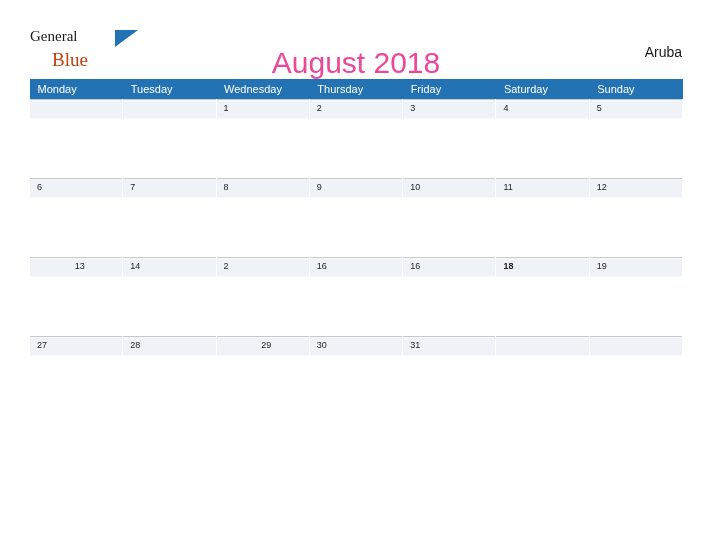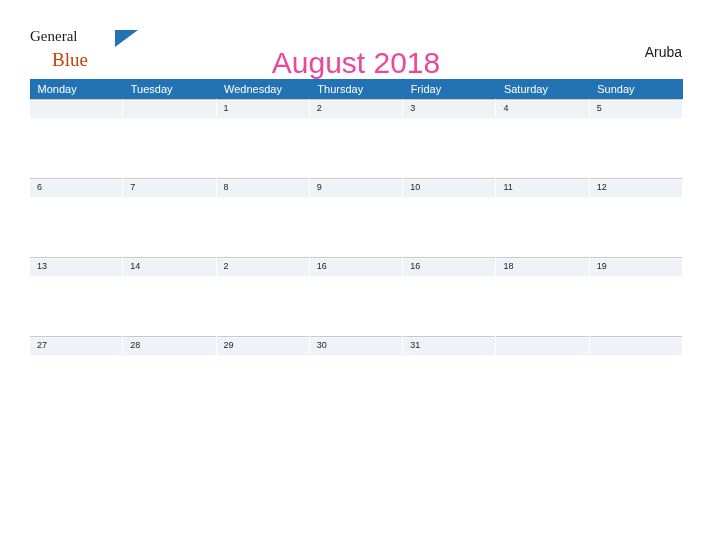--- a/index.html
+++ b/index.html
@@ -196,50 +196,50 @@
               <span class="daynum">10</span>
             </td>
           <td class="shaded" style="background: linear-gradient(rgb(239, 243, 248) 18px, rgb(255, 255, 255) 18px);">
               <span class="daynum">11</span>
             </td>
           <td class="shaded" style="background: linear-gradient(rgb(239, 243, 248) 18px, rgb(255, 255, 255) 18px);">
               <span class="daynum">12</span>
             </td>
         </tr>
         <tr class="week">
-          <td class="shaded" style="background: linear-gradient(rgb(239, 243, 248) 18px, rgb(255, 255, 255) 18px);">
+          <td class="shaded" style="background: linear-gradient(rgb(239, 243, 248) 18px, rgb(255, 255, 255) 18px); text-align: center;">
               <span class="daynum">13</span>
             </td>
           <td class="shaded" style="background: linear-gradient(rgb(239, 243, 248) 18px, rgb(255, 255, 255) 18px);">
               <span class="daynum">14</span>
             </td>
           <td class="shaded" style="background: linear-gradient(rgb(239, 243, 248) 18px, rgb(255, 255, 255) 18px);">
               <span class="daynum">2</span>
             </td>
           <td class="shaded" style="background: linear-gradient(rgb(239, 243, 248) 18px, rgb(255, 255, 255) 18px);">
               <span class="daynum">16</span>
             </td>
           <td class="shaded" style="background: linear-gradient(rgb(239, 243, 248) 18px, rgb(255, 255, 255) 18px);">
               <span class="daynum">16</span>
             </td>
-          <td class="shaded" style="background: linear-gradient(rgb(239, 243, 248) 18px, rgb(255, 255, 255) 18px);">
+          <td class="shaded" style="background: linear-gradient(rgb(239, 243, 248) 18px, rgb(255, 255, 255) 18px); font-weight: bold;">
               <span class="daynum">18</span>
             </td>
           <td class="shaded" style="background: linear-gradient(rgb(239, 243, 248) 18px, rgb(255, 255, 255) 18px);">
               <span class="daynum">19</span>
             </td>
         </tr>
         <tr class="week">
           <td class="shaded" style="background: linear-gradient(rgb(239, 243, 248) 18px, rgb(255, 255, 255) 18px);">
               <span class="daynum">27</span>
             </td>
           <td class="shaded" style="background: linear-gradient(rgb(239, 243, 248) 18px, rgb(255, 255, 255) 18px);">
               <span class="daynum">28</span>
             </td>
-          <td class="shaded" style="background: linear-gradient(rgb(239, 243, 248) 18px, rgb(255, 255, 255) 18px);">
+          <td class="shaded" style="background: linear-gradient(rgb(239, 243, 248) 18px, rgb(255, 255, 255) 18px); text-align: center;">
               <span class="daynum">29</span>
             </td>
           <td class="shaded" style="background: linear-gradient(rgb(239, 243, 248) 18px, rgb(255, 255, 255) 18px);">
               <span class="daynum">30</span>
             </td>
           <td class="shaded" style="background: linear-gradient(rgb(239, 243, 248) 18px, rgb(255, 255, 255) 18px);">
               <span class="daynum">31</span>
             </td>
           <td class="shaded" style="background: linear-gradient(rgb(239, 243, 248) 18px, rgb(255, 255, 255) 18px);">
               <span class="daynum"></span>

